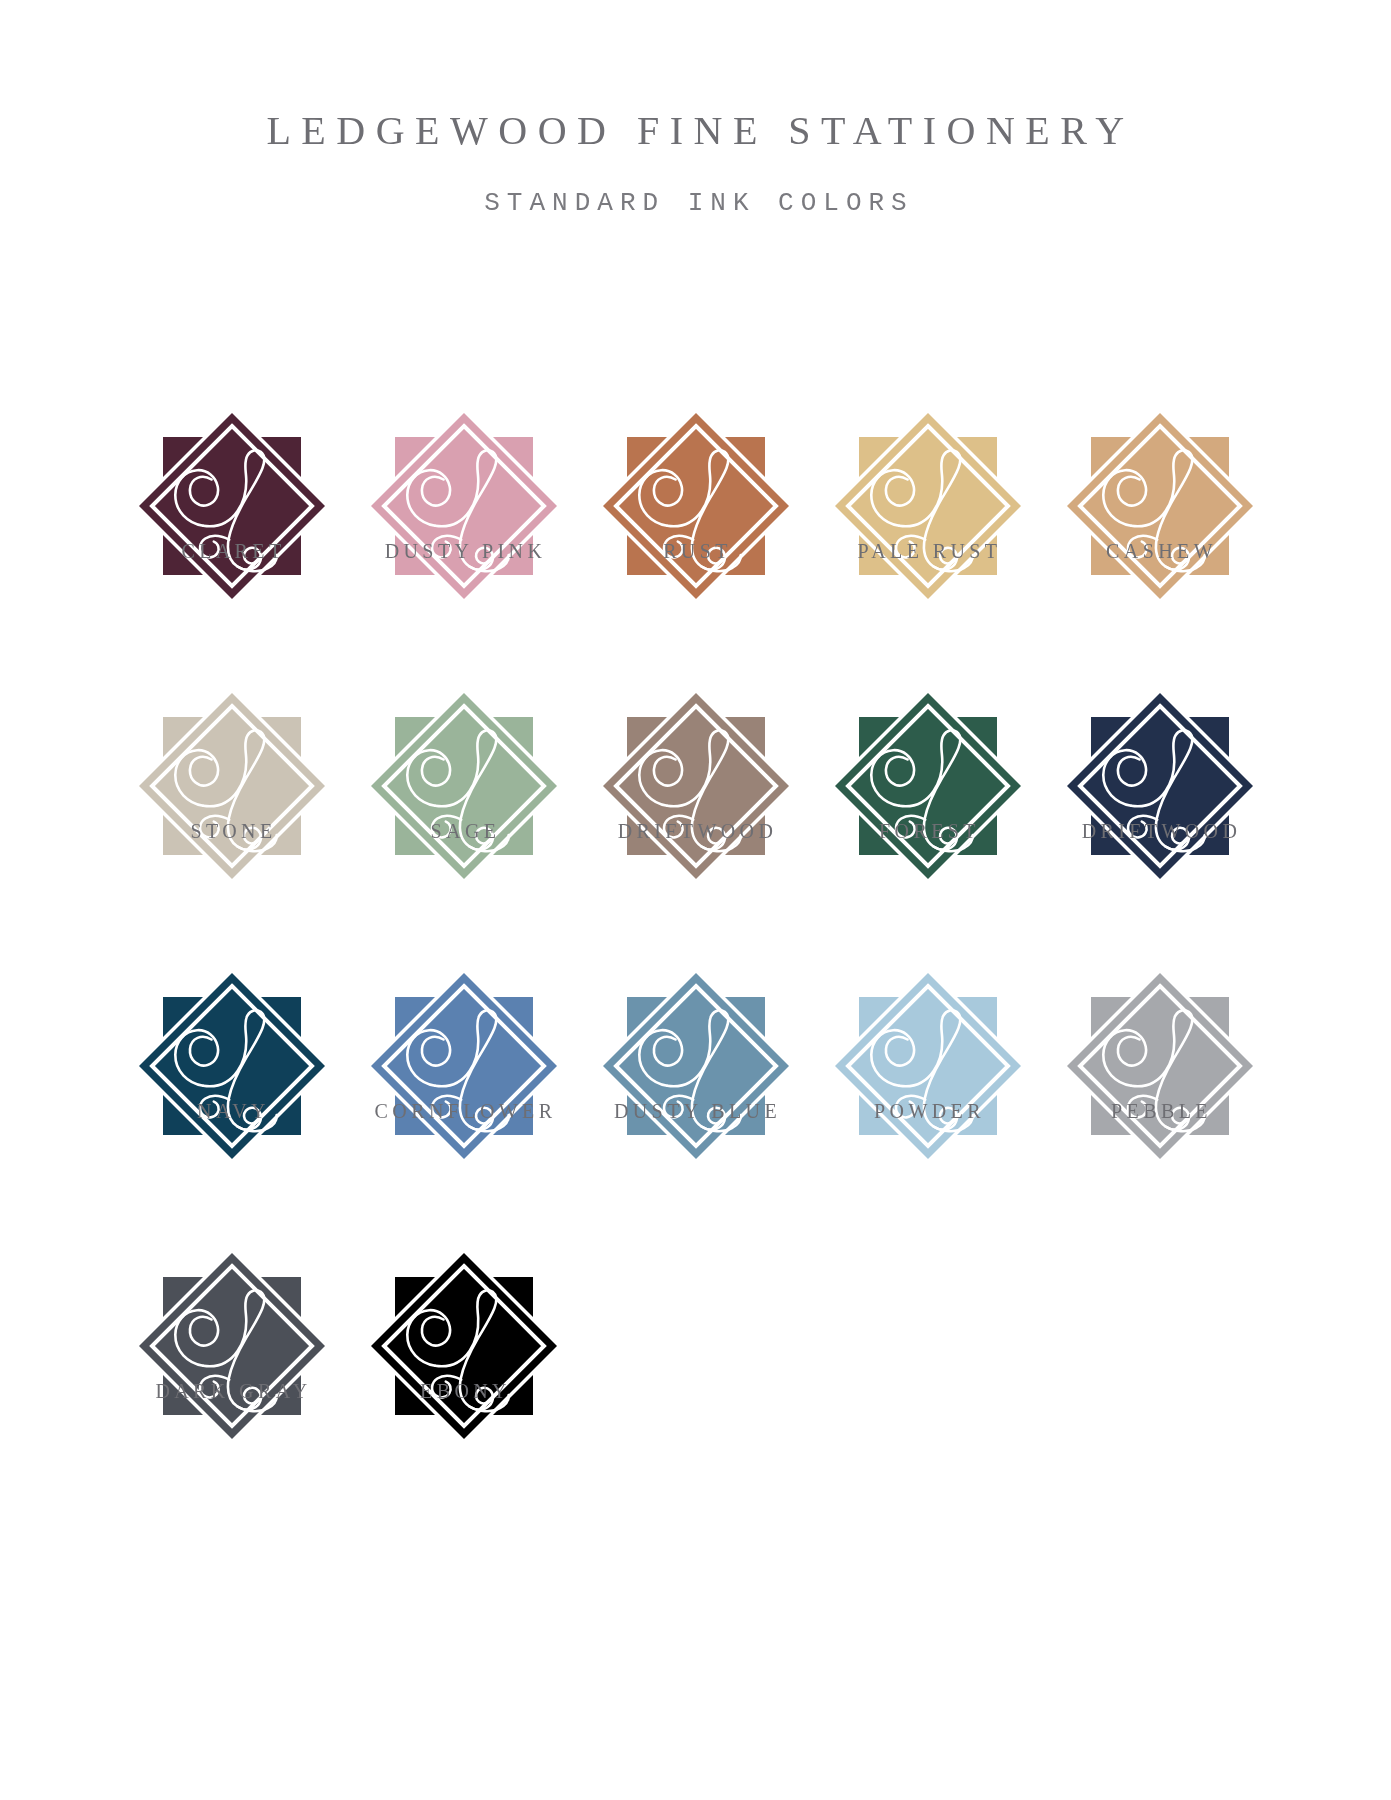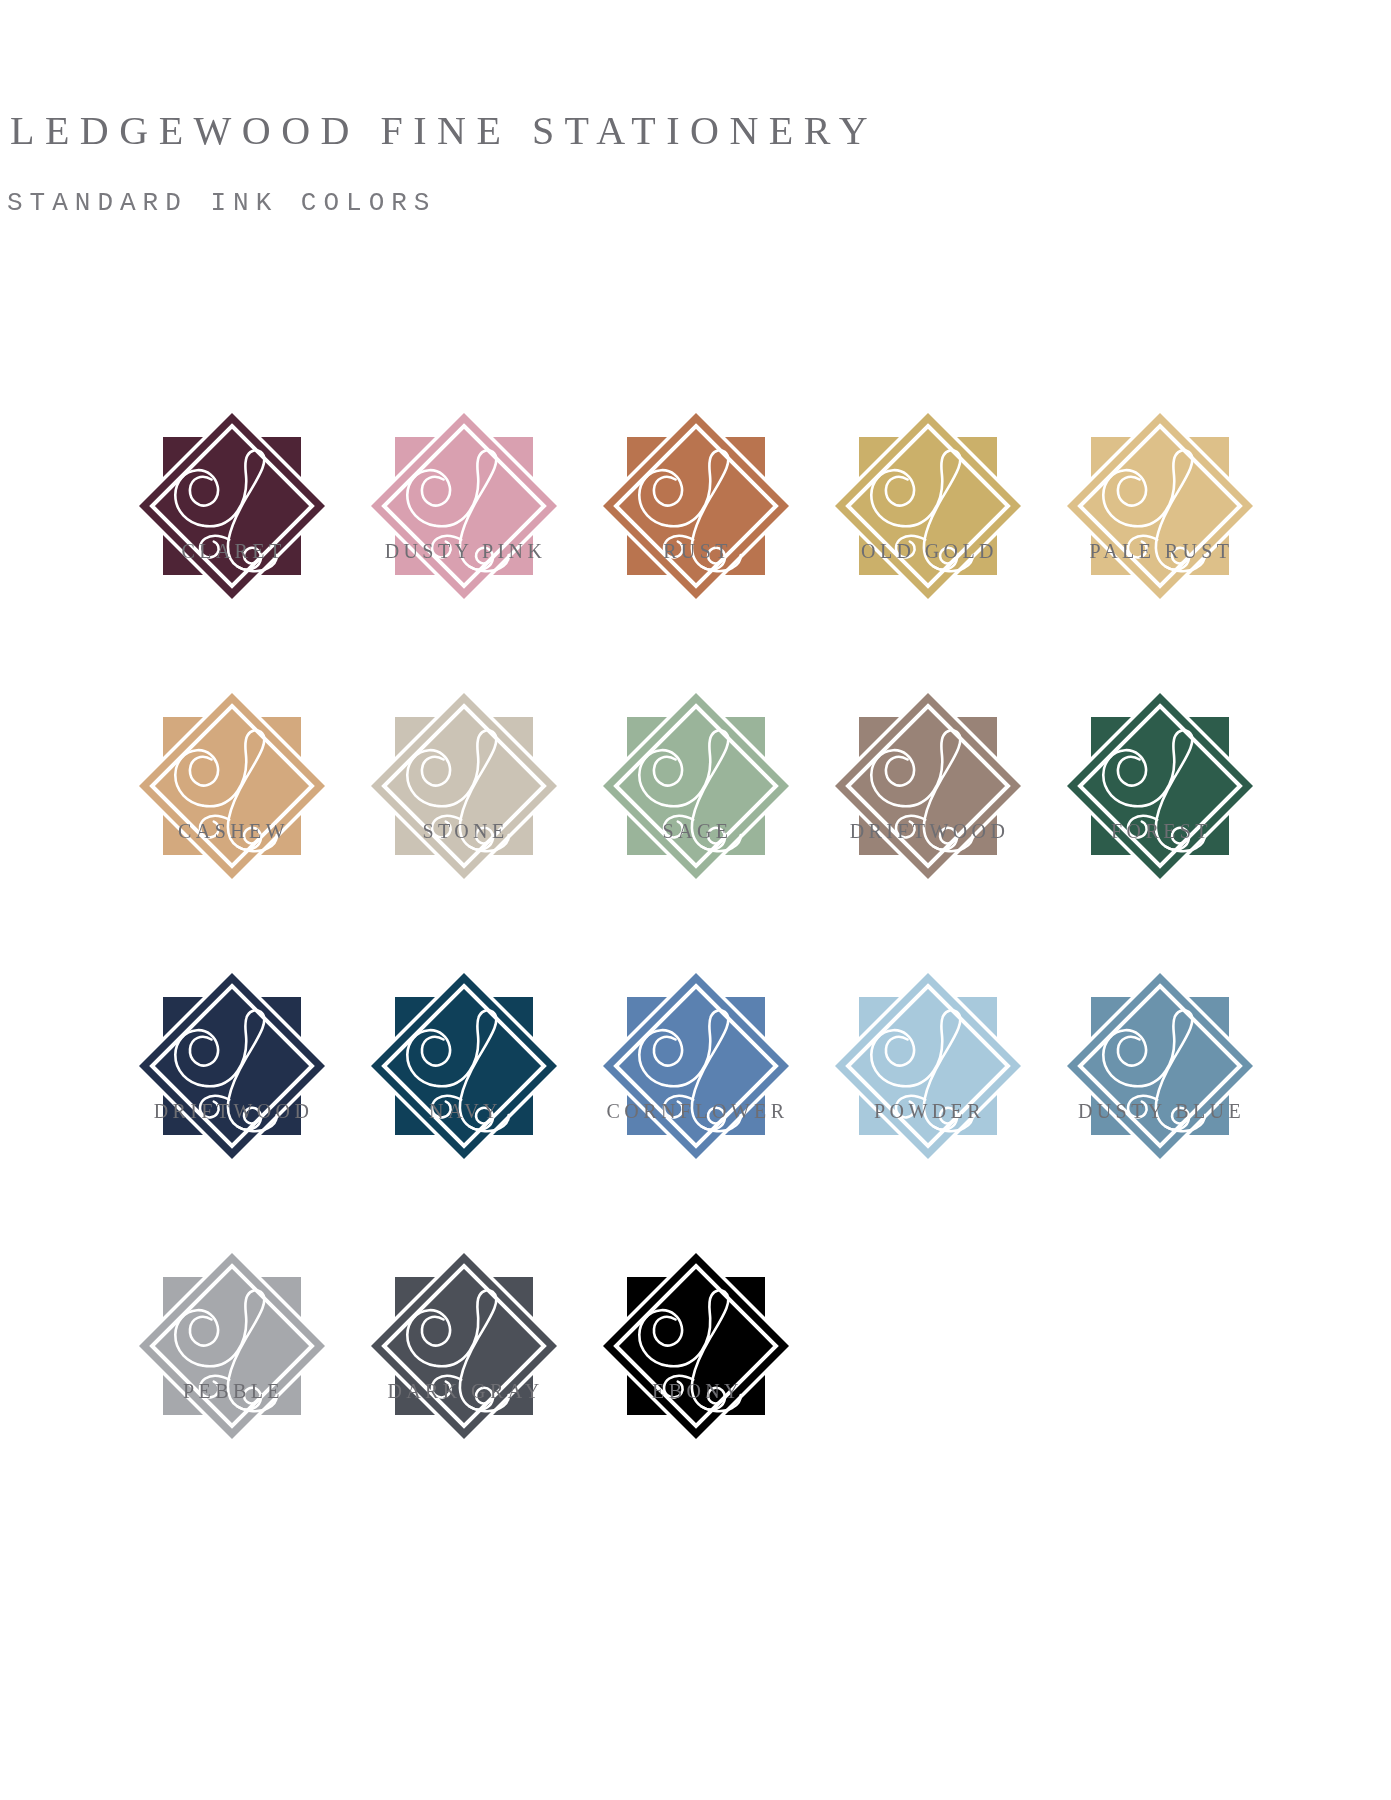--- a/index.html
+++ b/index.html
@@ -21,20 +21,21 @@
     width: 1391px;
     height: 1800px;
     box-sizing: border-box;
     padding: 0;
     position: relative;
     background: #ffffff;
   }
 
   
   .header {
+    text-align: center;
     padding-top: 108px;
   }
   .brand-title {
     font-family: "Liberation Serif", "DejaVu Serif", serif;
     font-size: 40px;
     letter-spacing: 10.5px;
     color: #6e6e73;
     font-weight: 400;
     line-height: 1.15;
     margin: 0;
@@ -162,38 +163,20 @@
               <path d="M97.2 133.6 c-8.6 -4.3 -17.6 -5.2 -23.9 -1.1 c-6.1 4 -7 12 -2.2 16.5 c4.3 4 11.3 3 14.3 -1.9 c2.6 -4.3 0.9 -9.7 -3.6 -11.5"></path>
               <path d="M105.4 160.5 c9.5 5.6 21.6 6.4 30.5 1.7 c5.6 -3 9.1 -8.1 8.8 -13.1"></path>
             </g>
           </svg>
         </div>
         <div class="swatch-label">RUST</div>
       </div>
       <div class="swatch">
         <div class="mark">
           <svg viewBox="0 0 200 200">
-            <rect x="31" y="31" width="138" height="138" fill="#cbb06a"></rect>
-            <polygon points="100,2 198,100 100,198 2,100" fill="#ffffff"></polygon>
-            <polygon points="100,7 193,100 100,193 7,100" fill="#cbb06a"></polygon>
-            <polygon points="100,20 180,100 100,180 20,100" fill="none" stroke="#ffffff" stroke-width="4"></polygon>
-            <g fill="none" stroke="#ffffff" stroke-width="2.6" stroke-linecap="round" stroke-linejoin="round">
-              <path d="M79.5 73.5 c-9.5 -6 -20.5 -1.5 -21.5 9.5 c-1 11.5 9 18.5 17.5 16 c8 -2.3 11.8 -10.5 10.2 -18.6 c-1.9 -9.7 -10.4 -16.8 -20.6 -16.2 c-12.6 0.7 -21.6 11.5 -21.8 24.6 c-0.25 15.9 12.1 28.4 27.9 30.9"></path>
-              <path d="M71.2 119.7 c14.5 2.2 26.5 -3.4 34.4 -14.8 c6.6 -9.6 9.1 -21.6 8.6 -32.6 c-0.4 -8.6 -2.6 -16.6 1.4 -23.1 c3.1 -5 9.2 -6.3 13.1 -3.3 c4.3 3.3 4.3 9.6 1.7 16.3 c-3.6 9.2 -10.2 19.4 -16.1 29.5 c-8.3 14.2 -15.2 28.6 -17.6 41.1"></path>
-              <path d="M96.7 132.8 c-2.2 12.2 0.9 22.2 8.4 27.5 c6.6 4.7 15.3 4.4 20.4 -0.7 c4.4 -4.5 4.5 -11.4 0.7 -15.3 c-3.5 -3.6 -9.2 -3.4 -12.3 0.3 c-2.9 3.5 -2.3 8.6 1 11.2 c3.6 2.9 8.8 1.9 11.4 -1.9"></path>
-              <path d="M97.2 133.6 c-8.6 -4.3 -17.6 -5.2 -23.9 -1.1 c-6.1 4 -7 12 -2.2 16.5 c4.3 4 11.3 3 14.3 -1.9 c2.6 -4.3 0.9 -9.7 -3.6 -11.5"></path>
-              <path d="M105.4 160.5 c9.5 5.6 21.6 6.4 30.5 1.7 c5.6 -3 9.1 -8.1 8.8 -13.1"></path>
-            </g>
-          </svg>
-        </div>
-        <div class="swatch-label">OLD GOLD</div>
-      </div>
-      <div class="swatch">
-        <div class="mark">
-          <svg viewBox="0 0 200 200">
             <rect x="31" y="31" width="138" height="138" fill="#ddc089"></rect>
             <polygon points="100,2 198,100 100,198 2,100" fill="#ffffff"></polygon>
             <polygon points="100,7 193,100 100,193 7,100" fill="#ddc089"></polygon>
             <polygon points="100,20 180,100 100,180 20,100" fill="none" stroke="#ffffff" stroke-width="4"></polygon>
             <g fill="none" stroke="#ffffff" stroke-width="2.6" stroke-linecap="round" stroke-linejoin="round">
               <path d="M79.5 73.5 c-9.5 -6 -20.5 -1.5 -21.5 9.5 c-1 11.5 9 18.5 17.5 16 c8 -2.3 11.8 -10.5 10.2 -18.6 c-1.9 -9.7 -10.4 -16.8 -20.6 -16.2 c-12.6 0.7 -21.6 11.5 -21.8 24.6 c-0.25 15.9 12.1 28.4 27.9 30.9"></path>
               <path d="M71.2 119.7 c14.5 2.2 26.5 -3.4 34.4 -14.8 c6.6 -9.6 9.1 -21.6 8.6 -32.6 c-0.4 -8.6 -2.6 -16.6 1.4 -23.1 c3.1 -5 9.2 -6.3 13.1 -3.3 c4.3 3.3 4.3 9.6 1.7 16.3 c-3.6 9.2 -10.2 19.4 -16.1 29.5 c-8.3 14.2 -15.2 28.6 -17.6 41.1"></path>
               <path d="M96.7 132.8 c-2.2 12.2 0.9 22.2 8.4 27.5 c6.6 4.7 15.3 4.4 20.4 -0.7 c4.4 -4.5 4.5 -11.4 0.7 -15.3 c-3.5 -3.6 -9.2 -3.4 -12.3 0.3 c-2.9 3.5 -2.3 8.6 1 11.2 c3.6 2.9 8.8 1.9 11.4 -1.9"></path>
               <path d="M97.2 133.6 c-8.6 -4.3 -17.6 -5.2 -23.9 -1.1 c-6.1 4 -7 12 -2.2 16.5 c4.3 4 11.3 3 14.3 -1.9 c2.6 -4.3 0.9 -9.7 -3.6 -11.5"></path>
               <path d="M105.4 160.5 c9.5 5.6 21.6 6.4 30.5 1.7 c5.6 -3 9.1 -8.1 8.8 -13.1"></path>
@@ -342,56 +325,56 @@
               <path d="M97.2 133.6 c-8.6 -4.3 -17.6 -5.2 -23.9 -1.1 c-6.1 4 -7 12 -2.2 16.5 c4.3 4 11.3 3 14.3 -1.9 c2.6 -4.3 0.9 -9.7 -3.6 -11.5"></path>
               <path d="M105.4 160.5 c9.5 5.6 21.6 6.4 30.5 1.7 c5.6 -3 9.1 -8.1 8.8 -13.1"></path>
             </g>
           </svg>
         </div>
         <div class="swatch-label">CORNFLOWER</div>
       </div>
       <div class="swatch">
         <div class="mark">
           <svg viewBox="0 0 200 200">
+            <rect x="31" y="31" width="138" height="138" fill="#6b93ac"></rect>
+            <polygon points="100,2 198,100 100,198 2,100" fill="#ffffff"></polygon>
+            <polygon points="100,7 193,100 100,193 7,100" fill="#6b93ac"></polygon>
+            <polygon points="100,20 180,100 100,180 20,100" fill="none" stroke="#ffffff" stroke-width="4"></polygon>
+            <g fill="none" stroke="#ffffff" stroke-width="2.6" stroke-linecap="round" stroke-linejoin="round">
+              <path d="M79.5 73.5 c-9.5 -6 -20.5 -1.5 -21.5 9.5 c-1 11.5 9 18.5 17.5 16 c8 -2.3 11.8 -10.5 10.2 -18.6 c-1.9 -9.7 -10.4 -16.8 -20.6 -16.2 c-12.6 0.7 -21.6 11.5 -21.8 24.6 c-0.25 15.9 12.1 28.4 27.9 30.9"></path>
+              <path d="M71.2 119.7 c14.5 2.2 26.5 -3.4 34.4 -14.8 c6.6 -9.6 9.1 -21.6 8.6 -32.6 c-0.4 -8.6 -2.6 -16.6 1.4 -23.1 c3.1 -5 9.2 -6.3 13.1 -3.3 c4.3 3.3 4.3 9.6 1.7 16.3 c-3.6 9.2 -10.2 19.4 -16.1 29.5 c-8.3 14.2 -15.2 28.6 -17.6 41.1"></path>
+              <path d="M96.7 132.8 c-2.2 12.2 0.9 22.2 8.4 27.5 c6.6 4.7 15.3 4.4 20.4 -0.7 c4.4 -4.5 4.5 -11.4 0.7 -15.3 c-3.5 -3.6 -9.2 -3.4 -12.3 0.3 c-2.9 3.5 -2.3 8.6 1 11.2 c3.6 2.9 8.8 1.9 11.4 -1.9"></path>
+              <path d="M97.2 133.6 c-8.6 -4.3 -17.6 -5.2 -23.9 -1.1 c-6.1 4 -7 12 -2.2 16.5 c4.3 4 11.3 3 14.3 -1.9 c2.6 -4.3 0.9 -9.7 -3.6 -11.5"></path>
+              <path d="M105.4 160.5 c9.5 5.6 21.6 6.4 30.5 1.7 c5.6 -3 9.1 -8.1 8.8 -13.1"></path>
+            </g>
+          </svg>
+        </div>
+        <div class="swatch-label">DUSTY BLUE</div>
+      </div>
+      <div class="swatch">
+        <div class="mark">
+          <svg viewBox="0 0 200 200">
             <rect x="31" y="31" width="138" height="138" fill="#a8c9dc"></rect>
             <polygon points="100,2 198,100 100,198 2,100" fill="#ffffff"></polygon>
             <polygon points="100,7 193,100 100,193 7,100" fill="#a8c9dc"></polygon>
             <polygon points="100,20 180,100 100,180 20,100" fill="none" stroke="#ffffff" stroke-width="4"></polygon>
             <g fill="none" stroke="#ffffff" stroke-width="2.6" stroke-linecap="round" stroke-linejoin="round">
               <path d="M79.5 73.5 c-9.5 -6 -20.5 -1.5 -21.5 9.5 c-1 11.5 9 18.5 17.5 16 c8 -2.3 11.8 -10.5 10.2 -18.6 c-1.9 -9.7 -10.4 -16.8 -20.6 -16.2 c-12.6 0.7 -21.6 11.5 -21.8 24.6 c-0.25 15.9 12.1 28.4 27.9 30.9"></path>
               <path d="M71.2 119.7 c14.5 2.2 26.5 -3.4 34.4 -14.8 c6.6 -9.6 9.1 -21.6 8.6 -32.6 c-0.4 -8.6 -2.6 -16.6 1.4 -23.1 c3.1 -5 9.2 -6.3 13.1 -3.3 c4.3 3.3 4.3 9.6 1.7 16.3 c-3.6 9.2 -10.2 19.4 -16.1 29.5 c-8.3 14.2 -15.2 28.6 -17.6 41.1"></path>
               <path d="M96.7 132.8 c-2.2 12.2 0.9 22.2 8.4 27.5 c6.6 4.7 15.3 4.4 20.4 -0.7 c4.4 -4.5 4.5 -11.4 0.7 -15.3 c-3.5 -3.6 -9.2 -3.4 -12.3 0.3 c-2.9 3.5 -2.3 8.6 1 11.2 c3.6 2.9 8.8 1.9 11.4 -1.9"></path>
               <path d="M97.2 133.6 c-8.6 -4.3 -17.6 -5.2 -23.9 -1.1 c-6.1 4 -7 12 -2.2 16.5 c4.3 4 11.3 3 14.3 -1.9 c2.6 -4.3 0.9 -9.7 -3.6 -11.5"></path>
               <path d="M105.4 160.5 c9.5 5.6 21.6 6.4 30.5 1.7 c5.6 -3 9.1 -8.1 8.8 -13.1"></path>
             </g>
           </svg>
         </div>
         <div class="swatch-label">POWDER</div>
       </div>
       <div class="swatch">
         <div class="mark">
           <svg viewBox="0 0 200 200">
-            <rect x="31" y="31" width="138" height="138" fill="#6b93ac"></rect>
-            <polygon points="100,2 198,100 100,198 2,100" fill="#ffffff"></polygon>
-            <polygon points="100,7 193,100 100,193 7,100" fill="#6b93ac"></polygon>
-            <polygon points="100,20 180,100 100,180 20,100" fill="none" stroke="#ffffff" stroke-width="4"></polygon>
-            <g fill="none" stroke="#ffffff" stroke-width="2.6" stroke-linecap="round" stroke-linejoin="round">
-              <path d="M79.5 73.5 c-9.5 -6 -20.5 -1.5 -21.5 9.5 c-1 11.5 9 18.5 17.5 16 c8 -2.3 11.8 -10.5 10.2 -18.6 c-1.9 -9.7 -10.4 -16.8 -20.6 -16.2 c-12.6 0.7 -21.6 11.5 -21.8 24.6 c-0.25 15.9 12.1 28.4 27.9 30.9"></path>
-              <path d="M71.2 119.7 c14.5 2.2 26.5 -3.4 34.4 -14.8 c6.6 -9.6 9.1 -21.6 8.6 -32.6 c-0.4 -8.6 -2.6 -16.6 1.4 -23.1 c3.1 -5 9.2 -6.3 13.1 -3.3 c4.3 3.3 4.3 9.6 1.7 16.3 c-3.6 9.2 -10.2 19.4 -16.1 29.5 c-8.3 14.2 -15.2 28.6 -17.6 41.1"></path>
-              <path d="M96.7 132.8 c-2.2 12.2 0.9 22.2 8.4 27.5 c6.6 4.7 15.3 4.4 20.4 -0.7 c4.4 -4.5 4.5 -11.4 0.7 -15.3 c-3.5 -3.6 -9.2 -3.4 -12.3 0.3 c-2.9 3.5 -2.3 8.6 1 11.2 c3.6 2.9 8.8 1.9 11.4 -1.9"></path>
-              <path d="M97.2 133.6 c-8.6 -4.3 -17.6 -5.2 -23.9 -1.1 c-6.1 4 -7 12 -2.2 16.5 c4.3 4 11.3 3 14.3 -1.9 c2.6 -4.3 0.9 -9.7 -3.6 -11.5"></path>
-              <path d="M105.4 160.5 c9.5 5.6 21.6 6.4 30.5 1.7 c5.6 -3 9.1 -8.1 8.8 -13.1"></path>
-            </g>
-          </svg>
-        </div>
-        <div class="swatch-label">DUSTY BLUE</div>
-      </div>
-      <div class="swatch">
-        <div class="mark">
-          <svg viewBox="0 0 200 200">
             <rect x="31" y="31" width="138" height="138" fill="#a6a8ac"></rect>
             <polygon points="100,2 198,100 100,198 2,100" fill="#ffffff"></polygon>
             <polygon points="100,7 193,100 100,193 7,100" fill="#a6a8ac"></polygon>
             <polygon points="100,20 180,100 100,180 20,100" fill="none" stroke="#ffffff" stroke-width="4"></polygon>
             <g fill="none" stroke="#ffffff" stroke-width="2.6" stroke-linecap="round" stroke-linejoin="round">
               <path d="M79.5 73.5 c-9.5 -6 -20.5 -1.5 -21.5 9.5 c-1 11.5 9 18.5 17.5 16 c8 -2.3 11.8 -10.5 10.2 -18.6 c-1.9 -9.7 -10.4 -16.8 -20.6 -16.2 c-12.6 0.7 -21.6 11.5 -21.8 24.6 c-0.25 15.9 12.1 28.4 27.9 30.9"></path>
               <path d="M71.2 119.7 c14.5 2.2 26.5 -3.4 34.4 -14.8 c6.6 -9.6 9.1 -21.6 8.6 -32.6 c-0.4 -8.6 -2.6 -16.6 1.4 -23.1 c3.1 -5 9.2 -6.3 13.1 -3.3 c4.3 3.3 4.3 9.6 1.7 16.3 c-3.6 9.2 -10.2 19.4 -16.1 29.5 c-8.3 14.2 -15.2 28.6 -17.6 41.1"></path>
               <path d="M96.7 132.8 c-2.2 12.2 0.9 22.2 8.4 27.5 c6.6 4.7 15.3 4.4 20.4 -0.7 c4.4 -4.5 4.5 -11.4 0.7 -15.3 c-3.5 -3.6 -9.2 -3.4 -12.3 0.3 c-2.9 3.5 -2.3 8.6 1 11.2 c3.6 2.9 8.8 1.9 11.4 -1.9"></path>
               <path d="M97.2 133.6 c-8.6 -4.3 -17.6 -5.2 -23.9 -1.1 c-6.1 4 -7 12 -2.2 16.5 c4.3 4 11.3 3 14.3 -1.9 c2.6 -4.3 0.9 -9.7 -3.6 -11.5"></path>
               <path d="M105.4 160.5 c9.5 5.6 21.6 6.4 30.5 1.7 c5.6 -3 9.1 -8.1 8.8 -13.1"></path>

